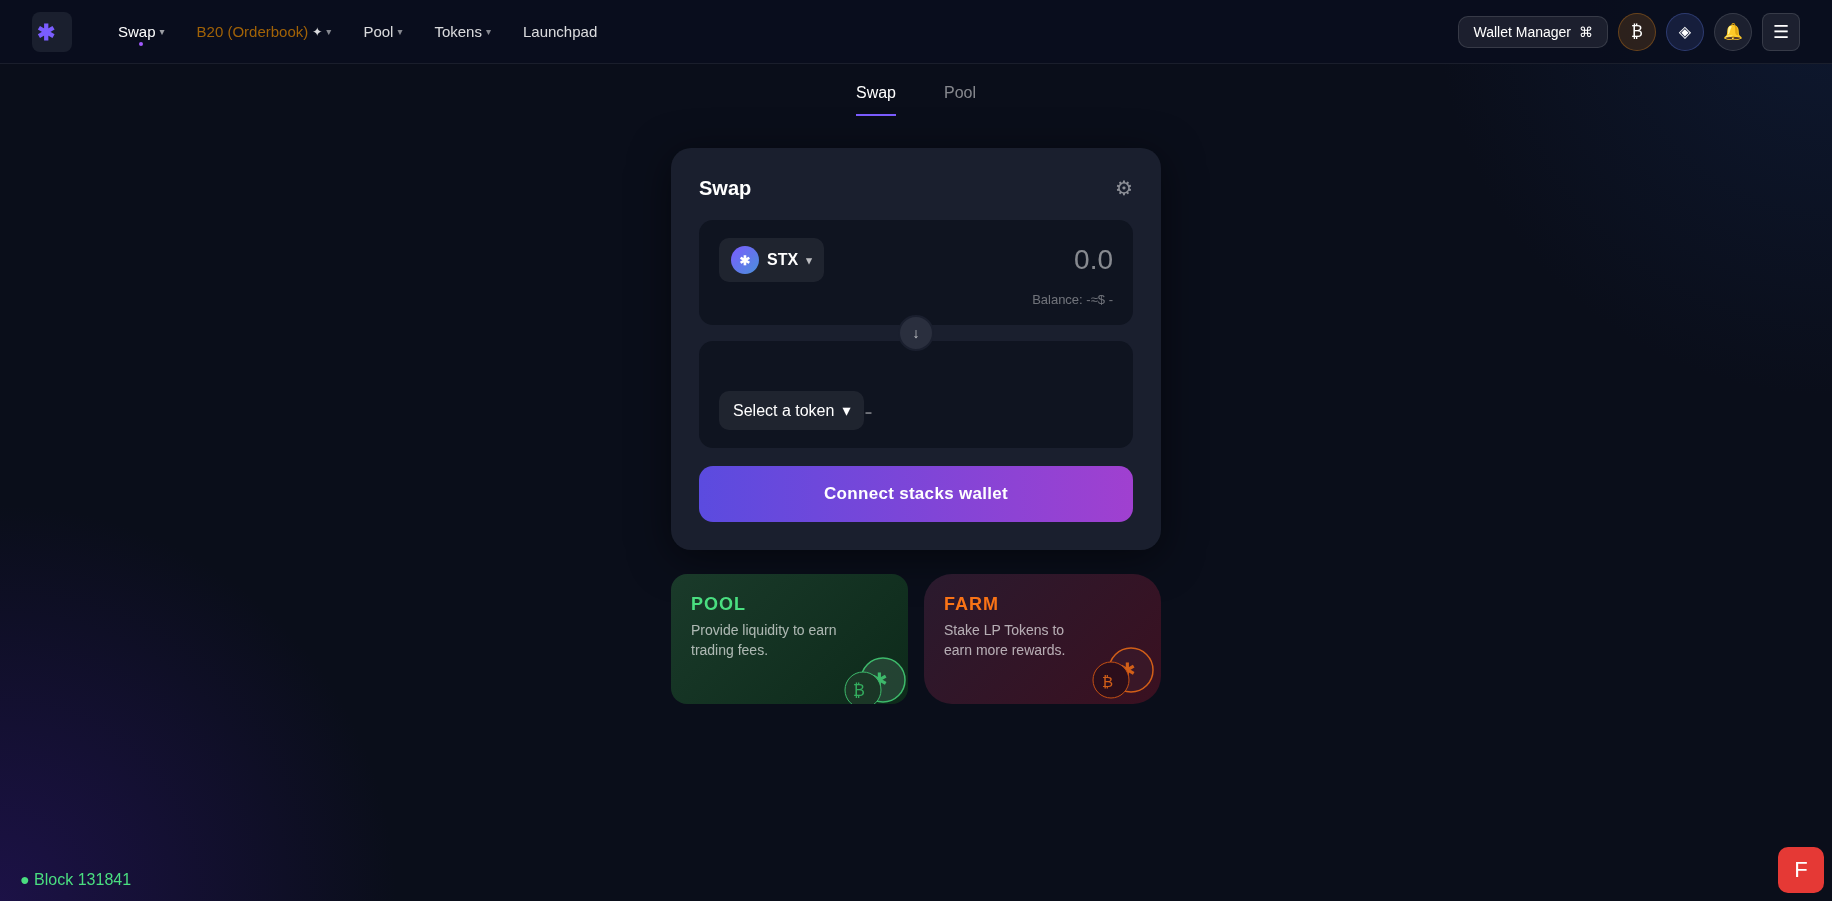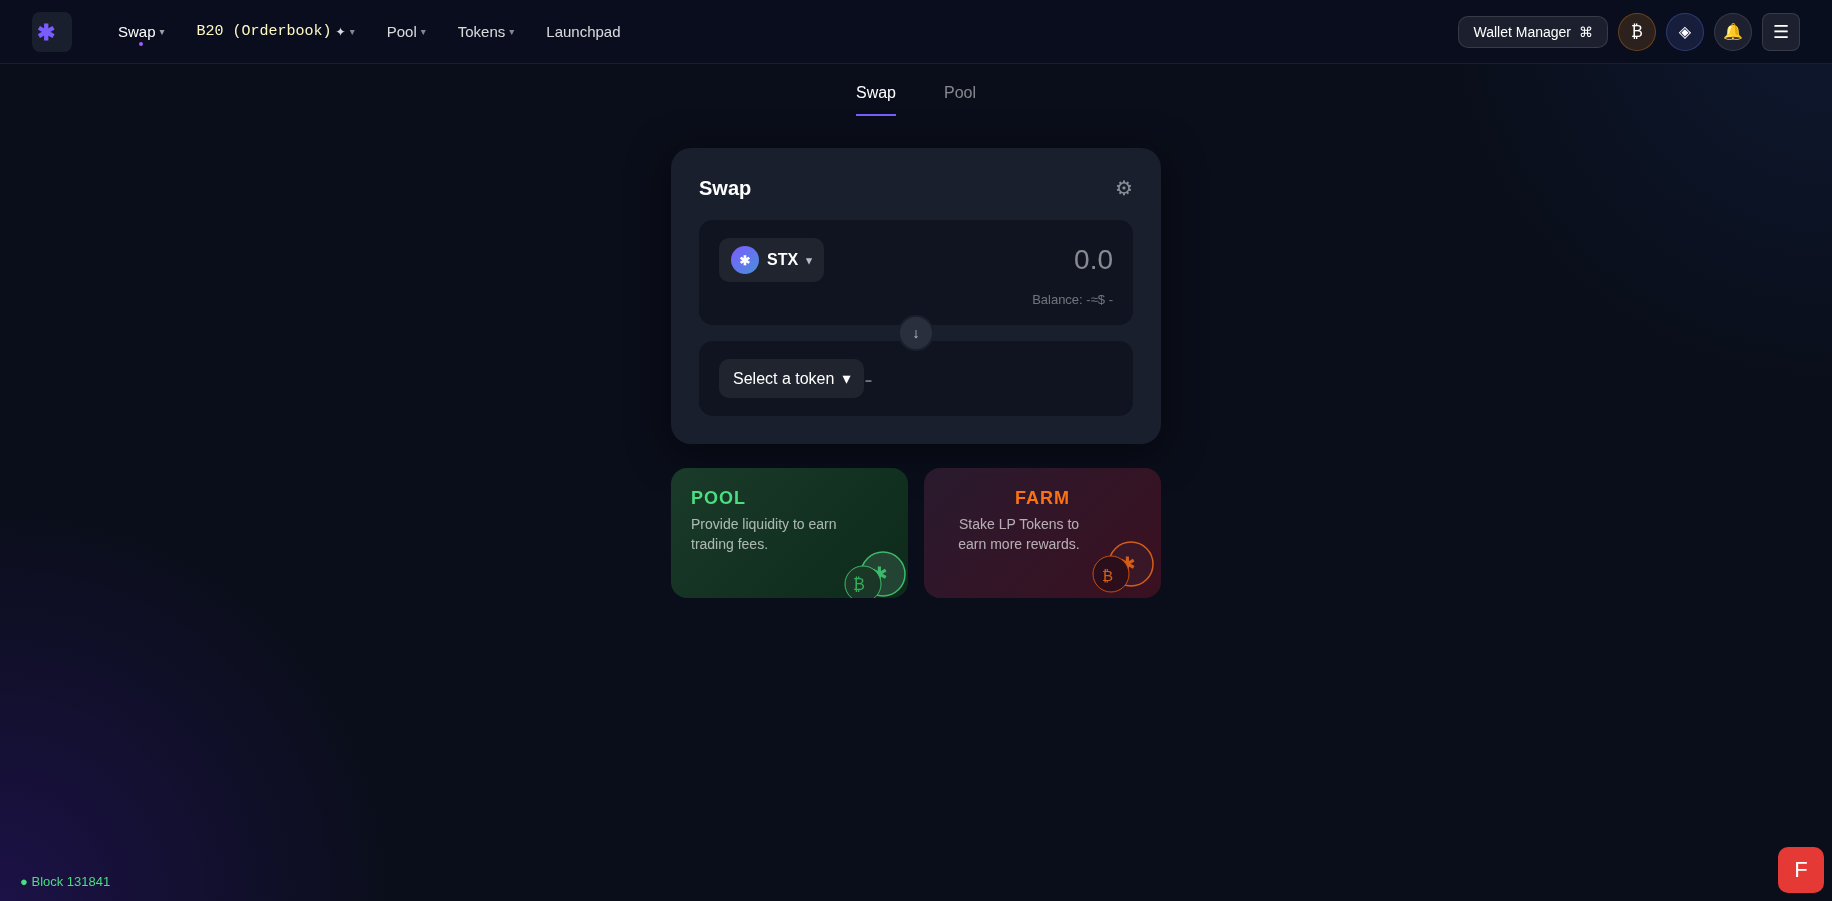--- a/index.html
+++ b/index.html
@@ -82,22 +82,21 @@
       transform: translateX(-50%);
       width: 4px; height: 4px;
       border-radius: 50%;
       background: #a259ff;
     }
     .nav-item .chevron {
       font-size: 10px;
       opacity: 0.6;
     }
     .nav-item .orderbook-label {
-      color: #fef9c3;
-      font-family: Liberation Mono, monospace;
+      color: #a16207;
     }
     .nav-item .sparkle { font-size: 12px; }
 
     .nav-right {
       display: flex;
       align-items: center;
       gap: 10px;
     }
 
     .wallet-manager-btn {
@@ -263,20 +262,21 @@
     
     .select-token-box {
       background: #0f1420;
       border-radius: 14px;
       padding: 18px 20px;
       margin-top: 2px;
     }
     .select-token-row {
       display: flex;
       align-items: center;
+      margin-top: 32px;
     }
     .select-token-btn {
       display: flex;
       align-items: center;
       gap: 8px;
       background: rgba(255,255,255,0.07);
       border-radius: 10px;
       padding: 10px 14px;
       cursor: pointer;
       font-size: 16px;
@@ -315,27 +315,26 @@
       border-radius: 16px;
       background: linear-gradient(135deg, #1a3a2a, #0d2a1a);
       padding: 20px;
       position: relative;
       overflow: hidden;
       cursor: pointer;
     }
     .farm-card {
       flex: 1;
       height: 130px;
-      border-radius: 16px;
+      border-radius: 28px;
       background: linear-gradient(135deg, #2a1a2e, #3a1020);
       padding: 20px;
       position: relative;
       overflow: hidden;
       cursor: pointer;
-      text-align: center;
     }
     .card-title {
       font-size: 18px;
       font-weight: 700;
       letter-spacing: 1px;
       margin-bottom: 6px;
     }
     .pool-card .card-title { color: #4ade80; }
     .farm-card .card-title { color: #f97316; }
     .card-desc {
@@ -357,21 +356,21 @@
       right: -5px;
       bottom: -5px;
       opacity: 0.8;
     }
 
     
     .status-bar {
       position: fixed;
       bottom: 0; left: 0;
       padding: 12px 20px;
-      font-size: 13px;
+      font-size: 16px;
       color: #4ade80;
       font-weight: 500;
     }
 
     
     .chat-btn {
       position: fixed;
       bottom: 8px; right: 8px;
       width: 46px; height: 46px;
       border-radius: 10px;
@@ -495,20 +494,23 @@
       <div class="select-token-row">
         <div class="select-token-btn">
           <span>Select a token</span>
           <span>▾</span>
         </div>
         <span class="select-dash">-</span>
       </div>
     </div>
 
     
+    <button class="connect-wallet-btn">
+      <span>Connect stacks wallet</span>
+    </button>
   </div>
 
   <div class="bottom-cards">
     <div class="pool-card">
       <div class="card-title">POOL</div>
       <div class="card-desc">Provide liquidity to earn trading fees.</div>
       <div class="pool-coins">
         <svg width="90" height="80" viewBox="0 0 90 80">
           <ellipse cx="55" cy="50" rx="22" ry="22" fill="#2a4a3a" stroke="#4ade80" stroke-width="1.5"></ellipse>
           <text x="43" y="57" font-size="20" fill="#4ade80">✱</text>

